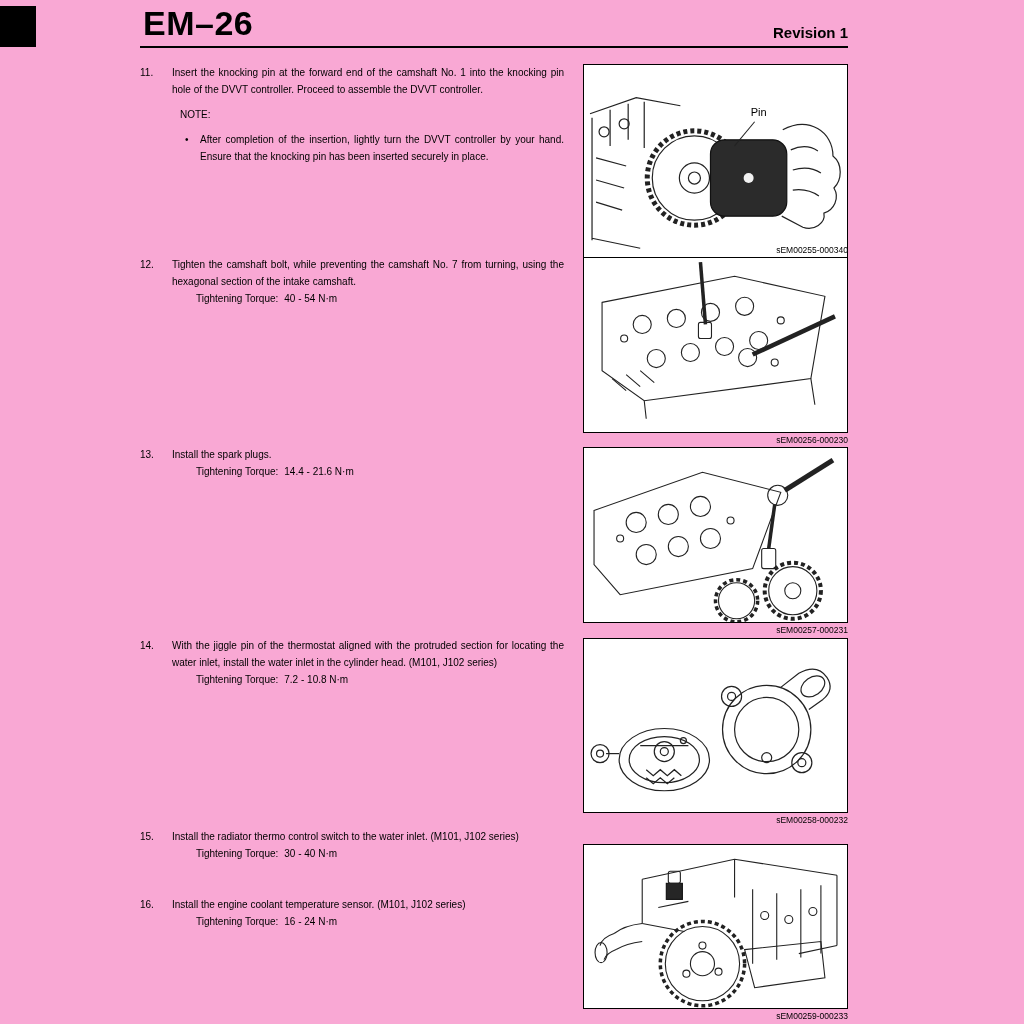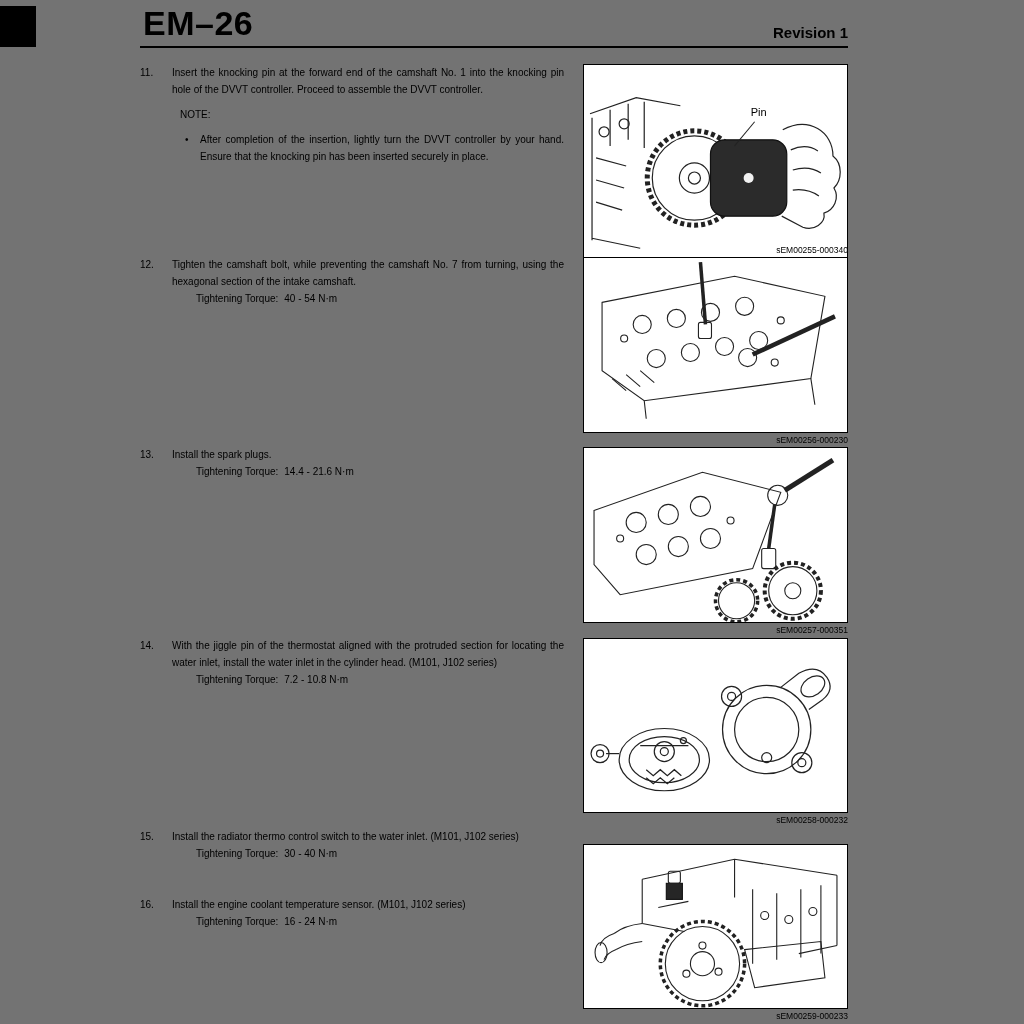--- a/index.html
+++ b/index.html
@@ -1,16 +1,16 @@
 <!DOCTYPE html>
 <html><head>
 <meta charset="utf-8">
 <style>
   html,body{margin:0;padding:0;background:#ffffff;}
-  .page{position:relative;width:1024px;height:1024px;background:#737373;
+  .page{position:relative;width:1024px;height:1024px;background:#f9a8d4;
         font-family:"Liberation Sans",sans-serif;color:#000;overflow:hidden;}
   .edge-mark{position:absolute;left:0;top:6px;width:36px;height:41px;background:#000;}
   .title{position:absolute;left:143px;top:4px;font-size:34px;font-weight:bold;letter-spacing:.5px;}
   .revision{position:absolute;right:176px;top:24px;font-size:15px;font-weight:bold;}
   .rule{position:absolute;left:140px;top:46px;width:708px;height:2px;background:#000;}
 
   .step{position:absolute;left:140px;width:424px;font-size:10px;line-height:17px;}
   .step .num{position:absolute;left:0;top:0;}
   .step .body{margin-left:32px;}
   .para{margin:0;text-align:justify;}
@@ -154,21 +154,21 @@
         <path d="M190 56 L184 100" stroke-width="3.5"></path>
         <rect x="177" y="100" width="14" height="20" rx="2"></rect>
         <circle cx="208" cy="142" r="28" stroke-dasharray="4 3" stroke-width="4"></circle>
         <circle cx="208" cy="142" r="24"></circle>
           <circle cx="208" cy="142" r="8"></circle>
         <circle cx="152" cy="152" r="21" stroke-dasharray="4 3" stroke-width="3.5"></circle>
         <circle cx="152" cy="152" r="18"></circle>
       </g>
     </svg>
   </div>
-  <div class="figcode" style="top:625px">sEM00257-000351</div>
+  <div class="figcode" style="top:625px">sEM00257-000231</div>
 
   <div class="figure" style="top:638px;height:175px">
     <svg viewBox="0 0 262 172">
       <g stroke="#222" fill="none" stroke-width="1.2">
         <circle cx="182" cy="90" r="44"></circle>
         <circle cx="182" cy="90" r="32"></circle>
         <circle cx="147" cy="57" r="10"></circle>
           <circle cx="147" cy="57" r="4"></circle>
         <circle cx="217" cy="123" r="10"></circle>
           <circle cx="217" cy="123" r="4"></circle>

